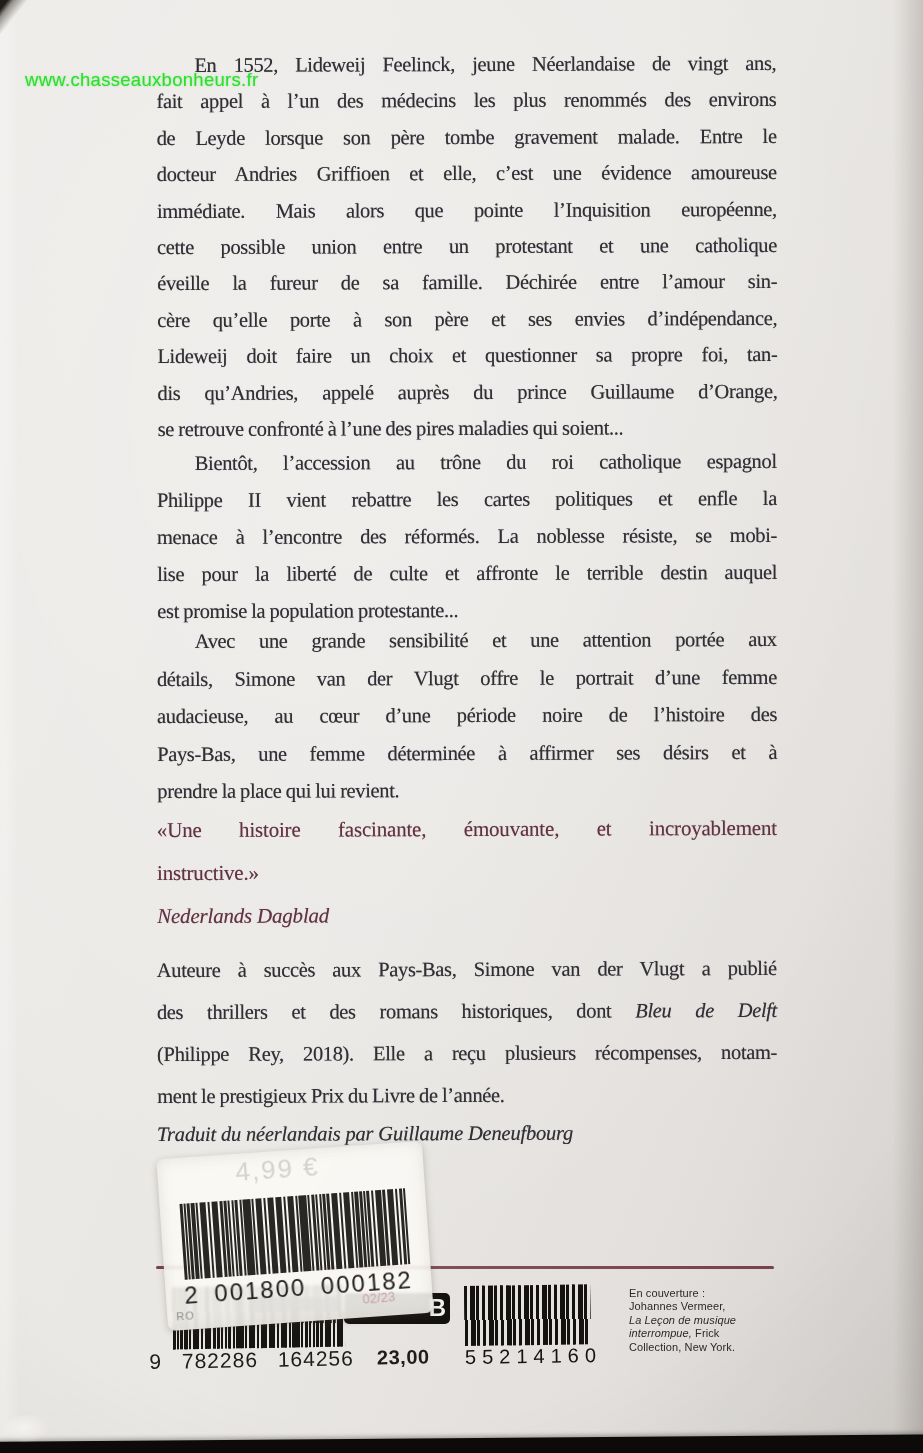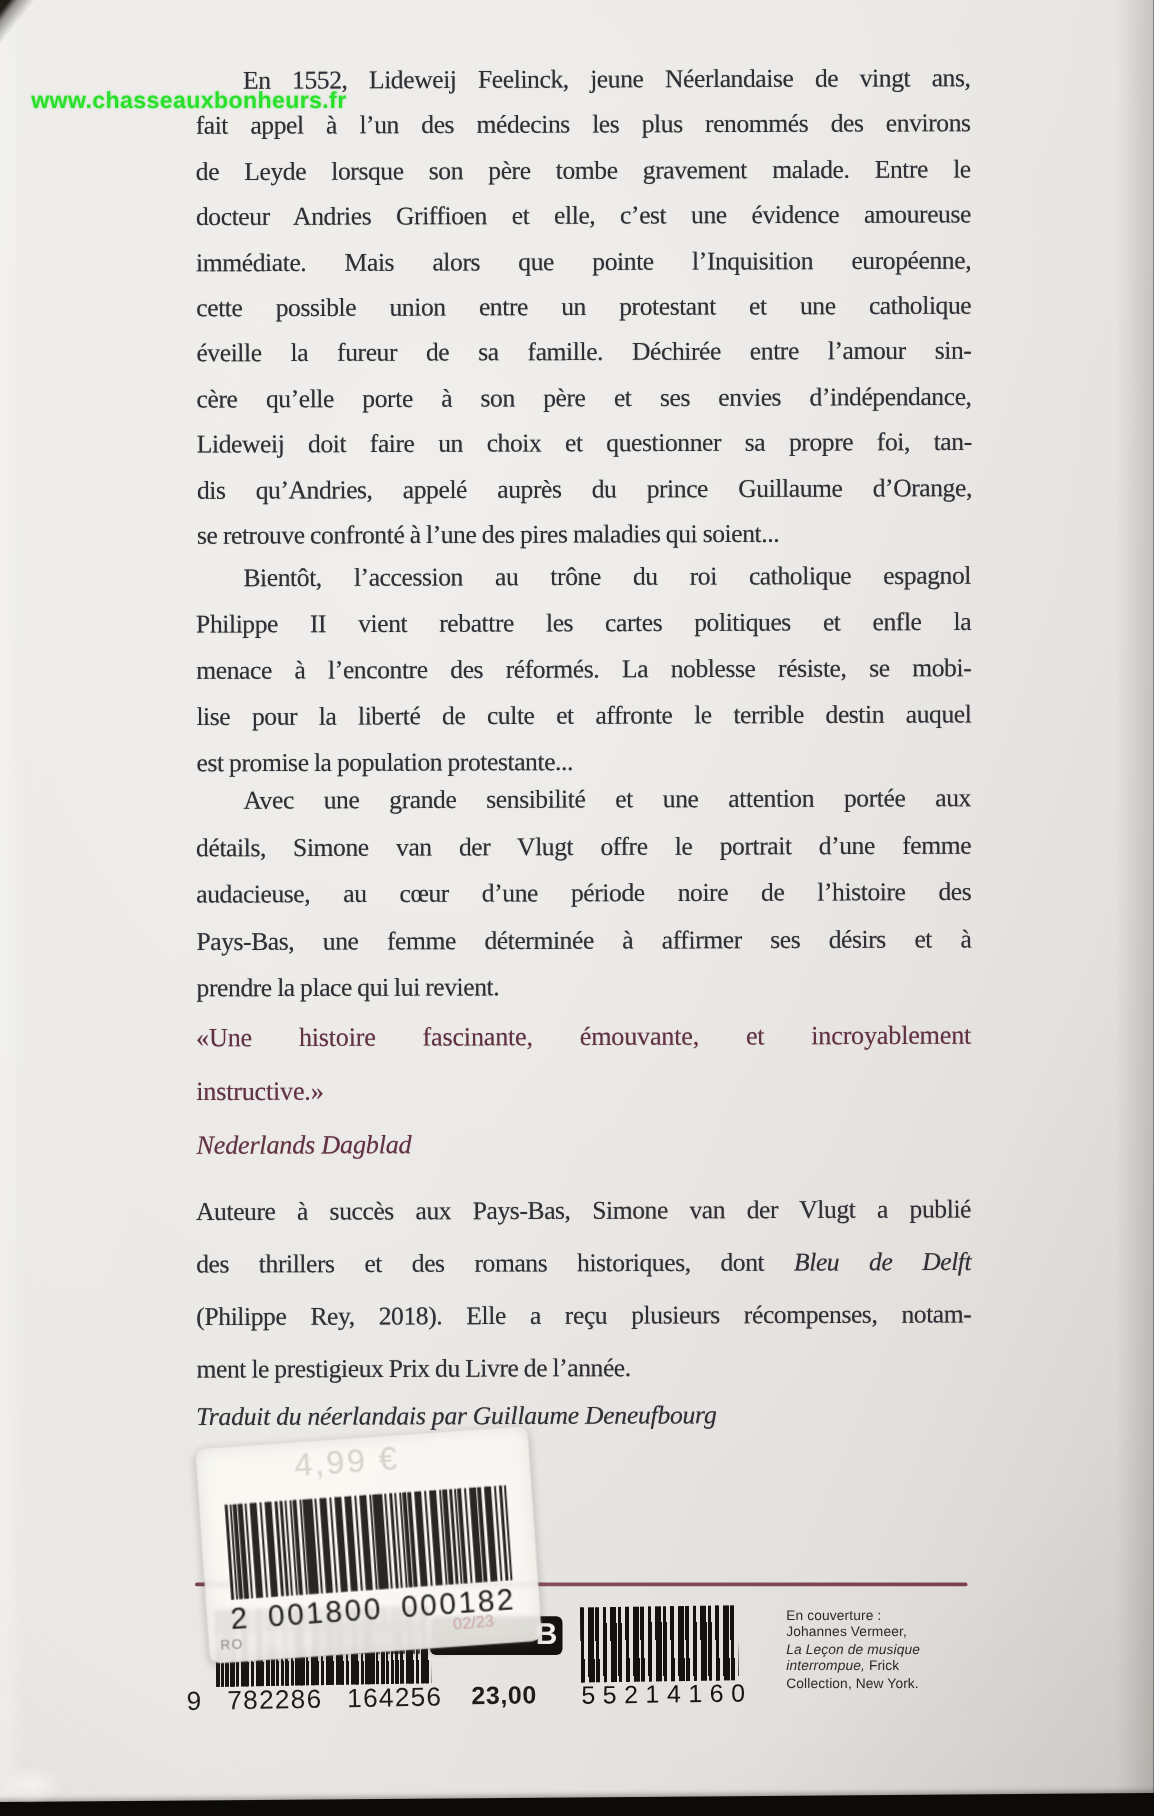--- a/index.html
+++ b/index.html
@@ -85,21 +85,21 @@
     backdrop-filter:blur(1.5px);}
   .sticker .price{position:absolute;left:78px;top:3px;font-size:26px;color:#d6d2cc;letter-spacing:2px;}
   .sticker .bars{position:absolute;left:20px;top:46px;width:228px;height:76px;opacity:0.92;
     filter:blur(0.4px);}
   .sticker .digits{position:absolute;left:6px;top:124px;width:254px;text-align:center;font-size:24px;
     color:#232120;letter-spacing:2px;word-spacing:6px;white-space:nowrap;}
   .sticker .ro{position:absolute;left:9px;top:152px;font-size:11px;color:#8f8c88;letter-spacing:1px;}
   .sticker .date{position:absolute;left:196px;top:146px;font-size:13px;color:#c9a1a6;transform:rotate(-1deg);}
 
   .watermark{position:absolute;left:25px;top:69px;z-index:9;font-size:18.5px;letter-spacing:0.3px;
-    color:#2be02c;text-shadow:0 0 2px rgba(46,224,46,0.55);font-weight:bold;}
+    color:#2be02c;text-shadow:0 0 2px rgba(46,224,46,0.55);}
 </style>
 </head>
 <body>
 
 <div class="page">
 
   <div class="watermark sans">www.chasseauxbonheurs.fr</div>
 
   <div class="content body-text" id="p1" style="position:absolute;">
     <div class="line indent">En 1552, Lideweij Feelinck, jeune Néerlandaise de vingt ans,</div>

